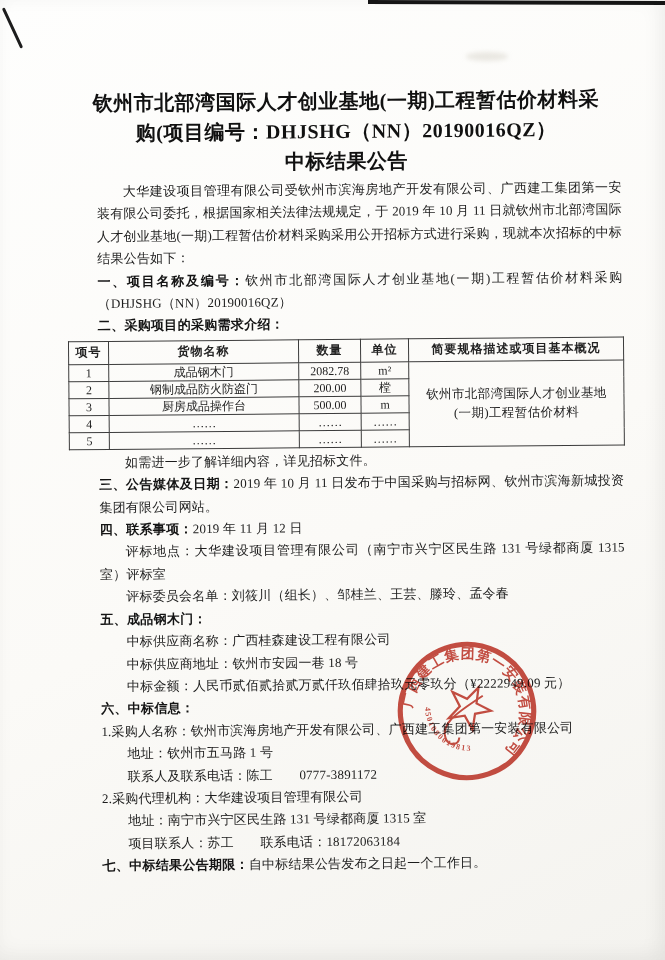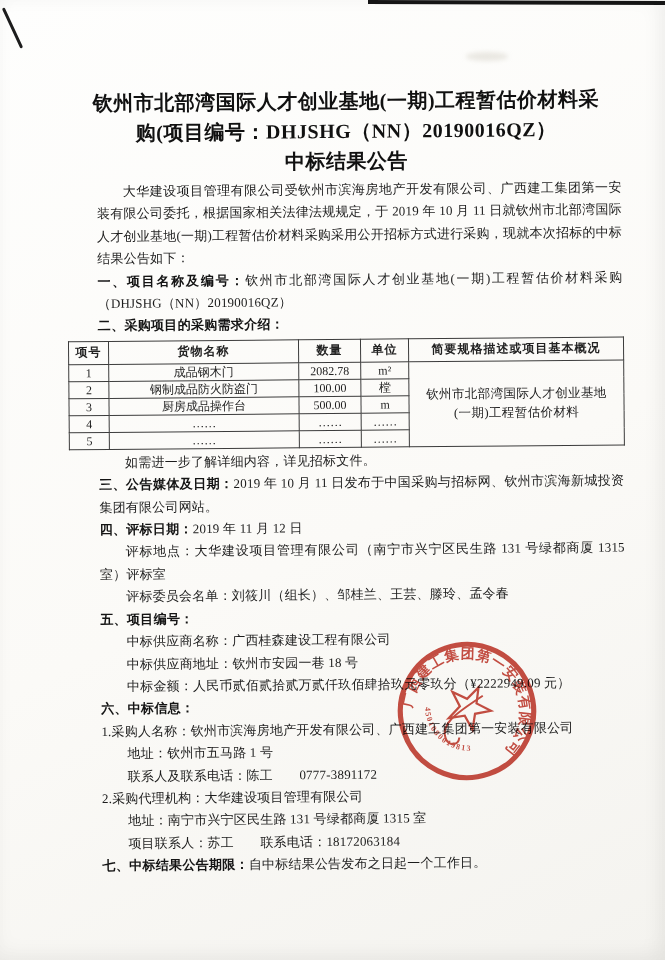--- a/index.html
+++ b/index.html
@@ -90,21 +90,21 @@
       <tr>
         <td>1</td>
         <td>成品钢木门</td>
         <td>2082.78</td>
         <td>m²</td>
         <td class="desc" rowspan="5">钦州市北部湾国际人才创业基地(一期)工程暂估价材料</td>
       </tr>
       <tr>
         <td>2</td>
         <td>钢制成品防火防盗门</td>
-        <td>100.00</td>
+        <td>200.00</td>
         <td>樘</td>
       </tr>
       <tr>
         <td>3</td>
         <td>厨房成品操作台</td>
         <td>500.00</td>
         <td>m</td>
       </tr>
       <tr>
         <td>4</td>
@@ -118,25 +118,25 @@
         <td>……</td>
         <td>……</td>
       </tr>
     </tbody>
   </table>
 
   <p class="indent">如需进一步了解详细内容，详见招标文件。</p>
 
   <p><b>三、公告媒体及日期：</b><span>2019 年 10 月 11 日发布于中国采购与招标网、钦州市滨海新城投资集团有限公司网站。</span></p>
 
-  <p><b>四、评标日期：</b><span>2019 年 11 月 12 日</span></p>
+  <p><b>四、联系事项：</b><span>2019 年 11 月 12 日</span></p>
   <p class="indent">评标地点：大华建设项目管理有限公司（南宁市兴宁区民生路 131 号绿都商厦 1315 室）评标室</p>
   <p class="indent">评标委员会名单：刘筱川（组长）、邹桂兰、王芸、滕玲、孟令春</p>
 
-  <p><b>五、项目编号：</b></p>
+  <p><b>五、成品钢木门：</b></p>
   <p class="indent">中标供应商名称：广西桂森建设工程有限公司</p>
   <p class="indent">中标供应商地址：钦州市安园一巷 18 号</p>
   <p class="indent">中标金额：人民币贰佰贰拾贰万贰仟玖佰肆拾玖元零玖分（¥2222949.09 元）</p>
 
   <p><b>六、中标信息：</b></p>
   <p>1.采购人名称：钦州市滨海房地产开发有限公司、广西建工集团第一安装有限公司</p>
   <p class="indent">地址：钦州市五马路 1 号</p>
   <p class="indent">联系人及联系电话：陈工　　0777-3891172</p>
   <p>2.采购代理机构：大华建设项目管理有限公司</p>
   <p class="indent">地址：南宁市兴宁区民生路 131 号绿都商厦 1315 室</p>

